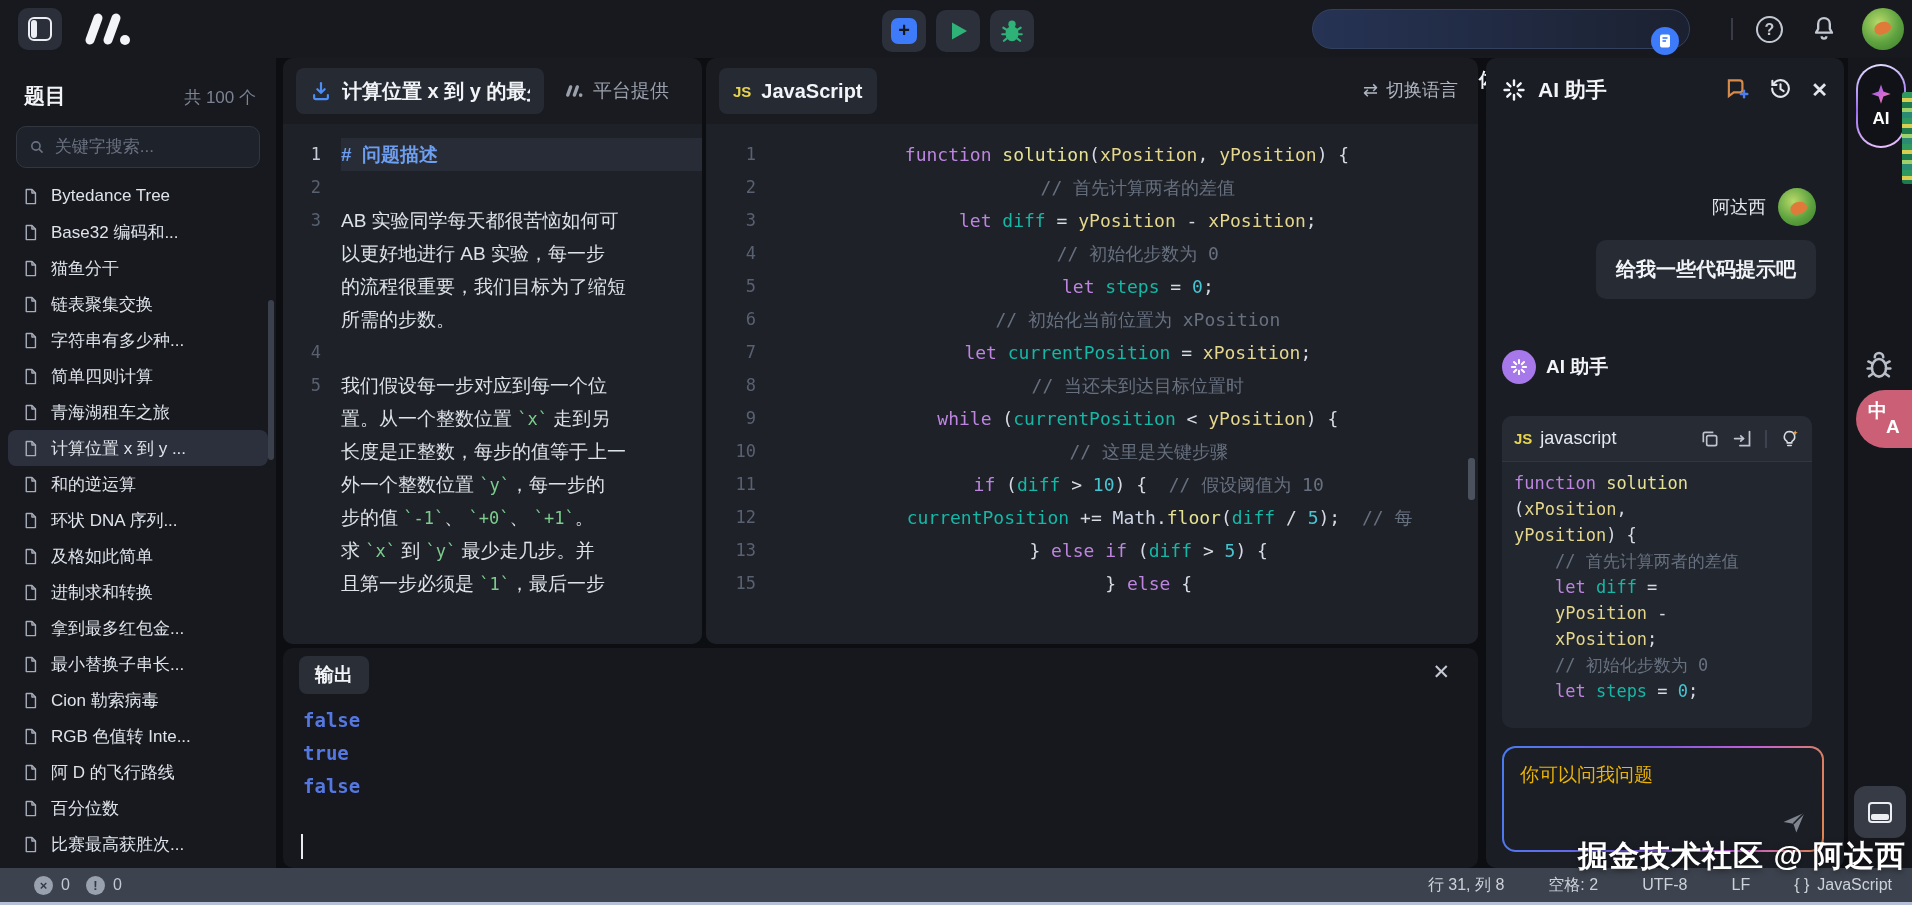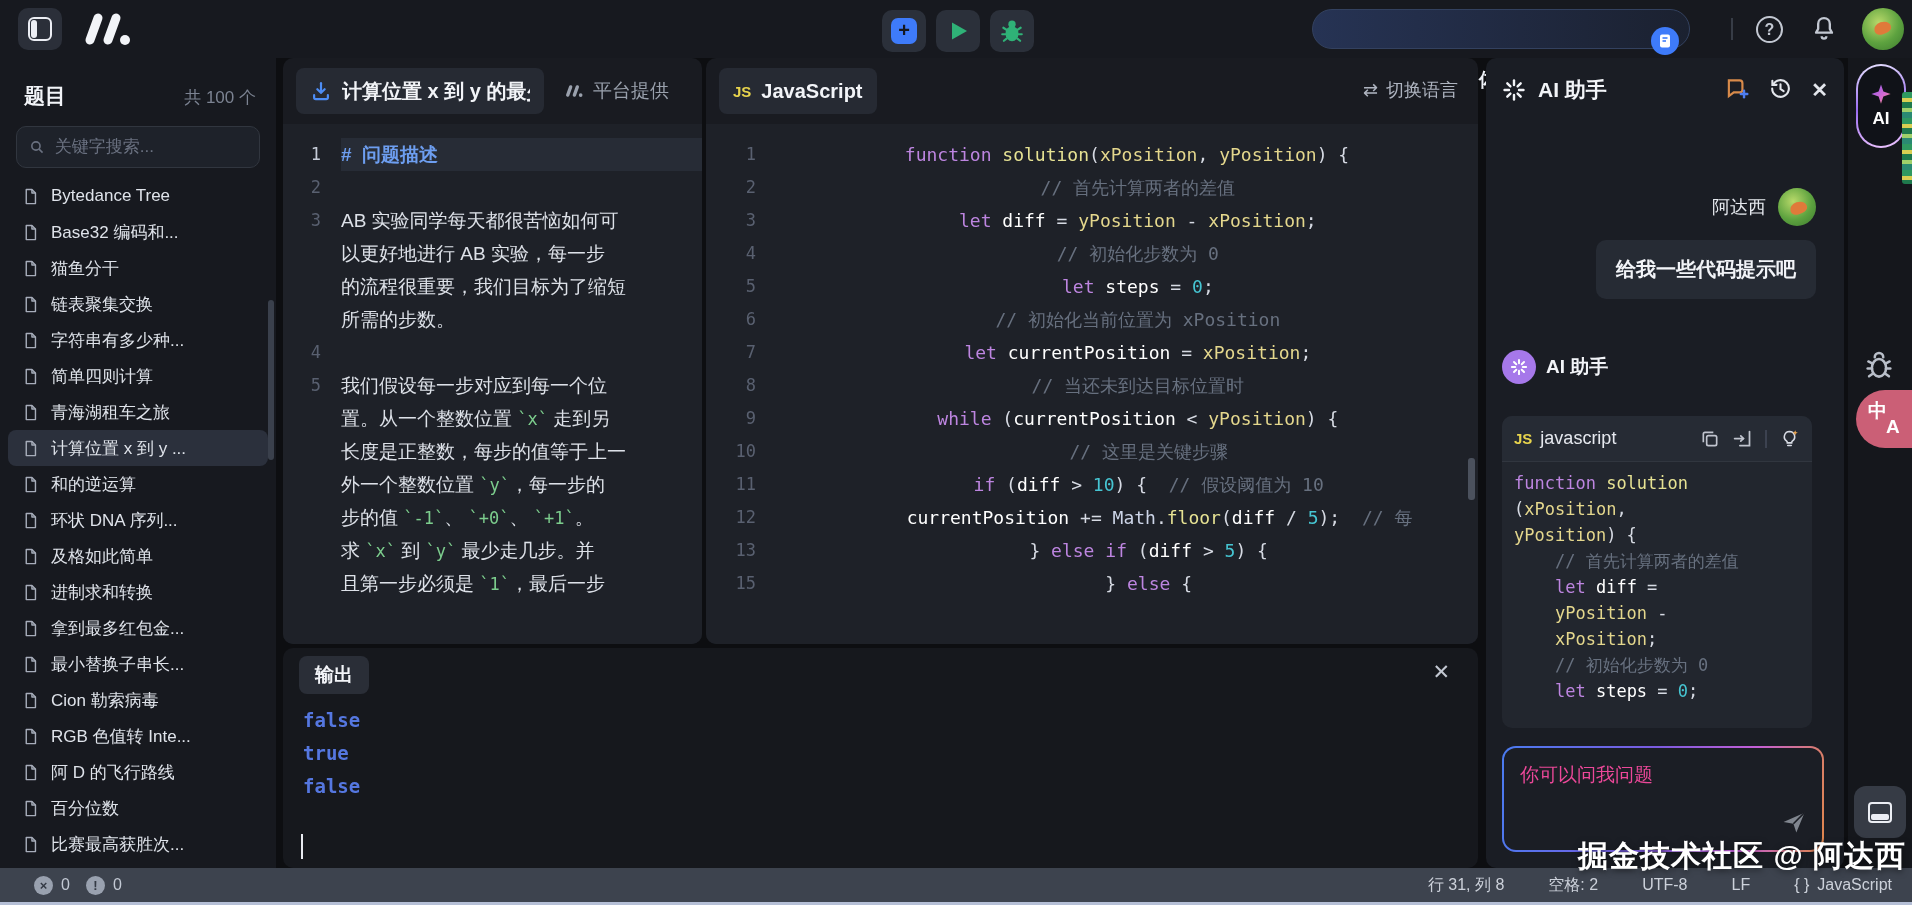--- a/index.html
+++ b/index.html
@@ -46,21 +46,21 @@
   .cl{display:flex;height:33px;line-height:33px;font-size:19px;}
   .cl .ln{width:58px;text-align:right;padding-right:20px;color:#596070;font-size:17px;flex:none;font-family:"DejaVu Sans Mono",monospace;}
   .cl .lc{flex:1;white-space:pre;overflow:hidden;}
   .cl.hl .lc{background:#272c36;}
   .cl.hl .ln{color:#c6ccd8;}
   .tk-mdh{color:#6d9ef0;font-weight:700;}
   .tk-txt{color:#dde1e8;}
   .tk-cd{color:#7ccd8d;font-family:"DejaVu Sans Mono",monospace;font-size:17px;}
   .tk-kw{color:#bd85e0;}
   .tk-fn{color:#e6e293;}
-  .tk-vr{color:#ffffff;}
+  .tk-vr{color:#14b8a6;}
   .tk-pm{color:#e4d78d;}
   .tk-nu{color:#46c5d2;}
   .tk-cm{color:#67707f;}
   .tk-pl{color:#d6dae3;}
   .tk-bi{color:#cdd5e8;}
 
   
   .desc-panel{left:283px;top:58px;width:419px;height:586px;}
   .desc-tab-title{font-size:20px;font-weight:800;color:#f2f4f8;white-space:nowrap;overflow:hidden;max-width:188px;}
   .platform-tab{display:flex;align-items:center;gap:9px;color:#99a0ac;font-size:19px;cursor:pointer;}
@@ -99,21 +99,21 @@
   .ai-code-head{height:46px;background:#262b34;display:flex;align-items:center;gap:8px;padding:0 12px;border-bottom:1px solid #31363f;}
   .ai-code-lang{font-size:18px;color:#e6e9ef;}
   .ai-code-icons{margin-left:auto;display:flex;align-items:center;gap:12px;}
   .ai-code-icons > *{cursor:pointer;display:flex;}
   .icon-div{width:2px;height:18px;background:#3c4250;}
   .ai-code-body{padding:8px 12px;}
   .ai-code-body .cl{height:26px;line-height:26px;}
   .ai-code-body .lc{font-family:"DejaVu Sans Mono",monospace;font-size:17px;}
   .input-wrap{position:absolute;left:16px;top:688px;width:322px;height:106px;border-radius:14px;padding:2px;background:linear-gradient(100deg,#4a7bf0,#7a5be0 45%,#c45fd6 75%,#e0874a);}
   .input-inner{width:100%;height:100%;border-radius:12px;background:#1b1e25;position:relative;padding:14px 16px;cursor:text;}
-  .input-ph{color:#ec4899;font-size:19px;}
+  .input-ph{color:#eab308;font-size:19px;}
   .send-ic{position:absolute;right:14px;bottom:10px;cursor:pointer;}
 
   
   .right-strip{position:absolute;left:1848px;top:58px;width:64px;height:810px;background:#15171c;}
   .ai-pill{position:absolute;left:1856px;top:64px;width:50px;height:84px;border-radius:26px;padding:2px;background:linear-gradient(170deg,#e8e4ff,#9a6cf0 50%,#f0c8ff);z-index:5;cursor:pointer;}
   .ai-pill-inner{width:100%;height:100%;border-radius:24px;background:#101218;display:flex;flex-direction:column;align-items:center;justify-content:center;gap:4px;}
   .ai-pill-label{font-size:17px;font-weight:800;color:#fff;}
   .stripe{position:absolute;left:1902px;top:92px;width:10px;height:92px;border-radius:3px 0 0 3px;z-index:6;background:repeating-linear-gradient(180deg,#2f9960 0 6px,#d8cf52 6px 10px,#1f7a4d 10px 16px,#9fd06a 16px 20px,#2a8a72 20px 26px);}
   .strip-bug{position:absolute;left:1862px;top:348px;cursor:pointer;}
   .trans-pill{position:absolute;left:1856px;top:390px;width:56px;height:58px;border-radius:29px 0 0 29px;background:#cb5f76;z-index:30;color:#fff;cursor:pointer;}

